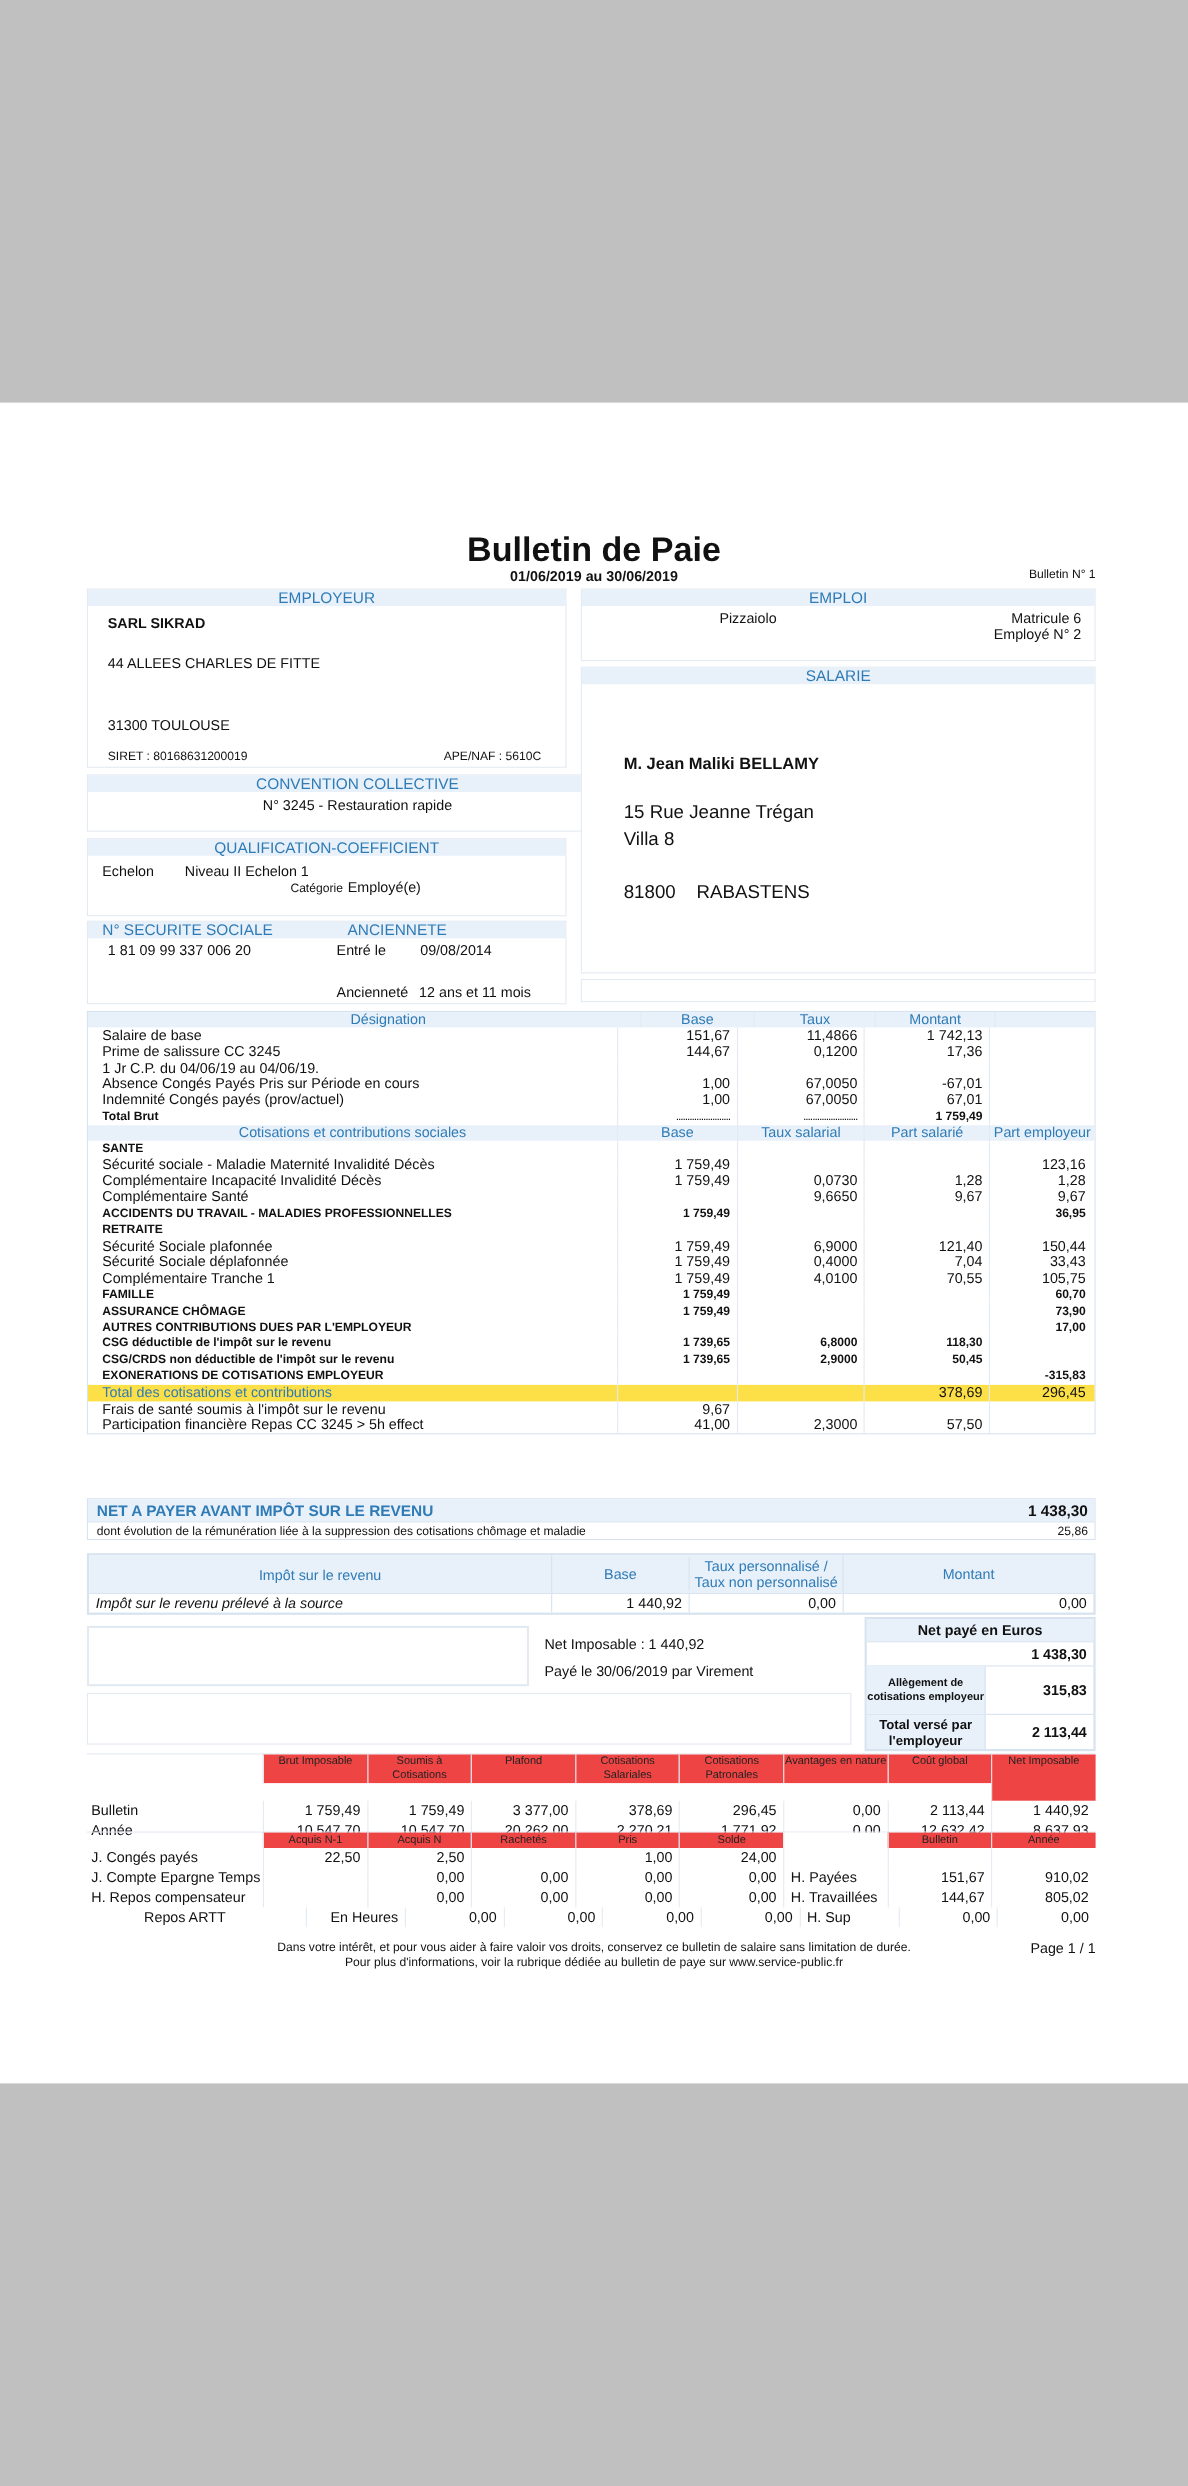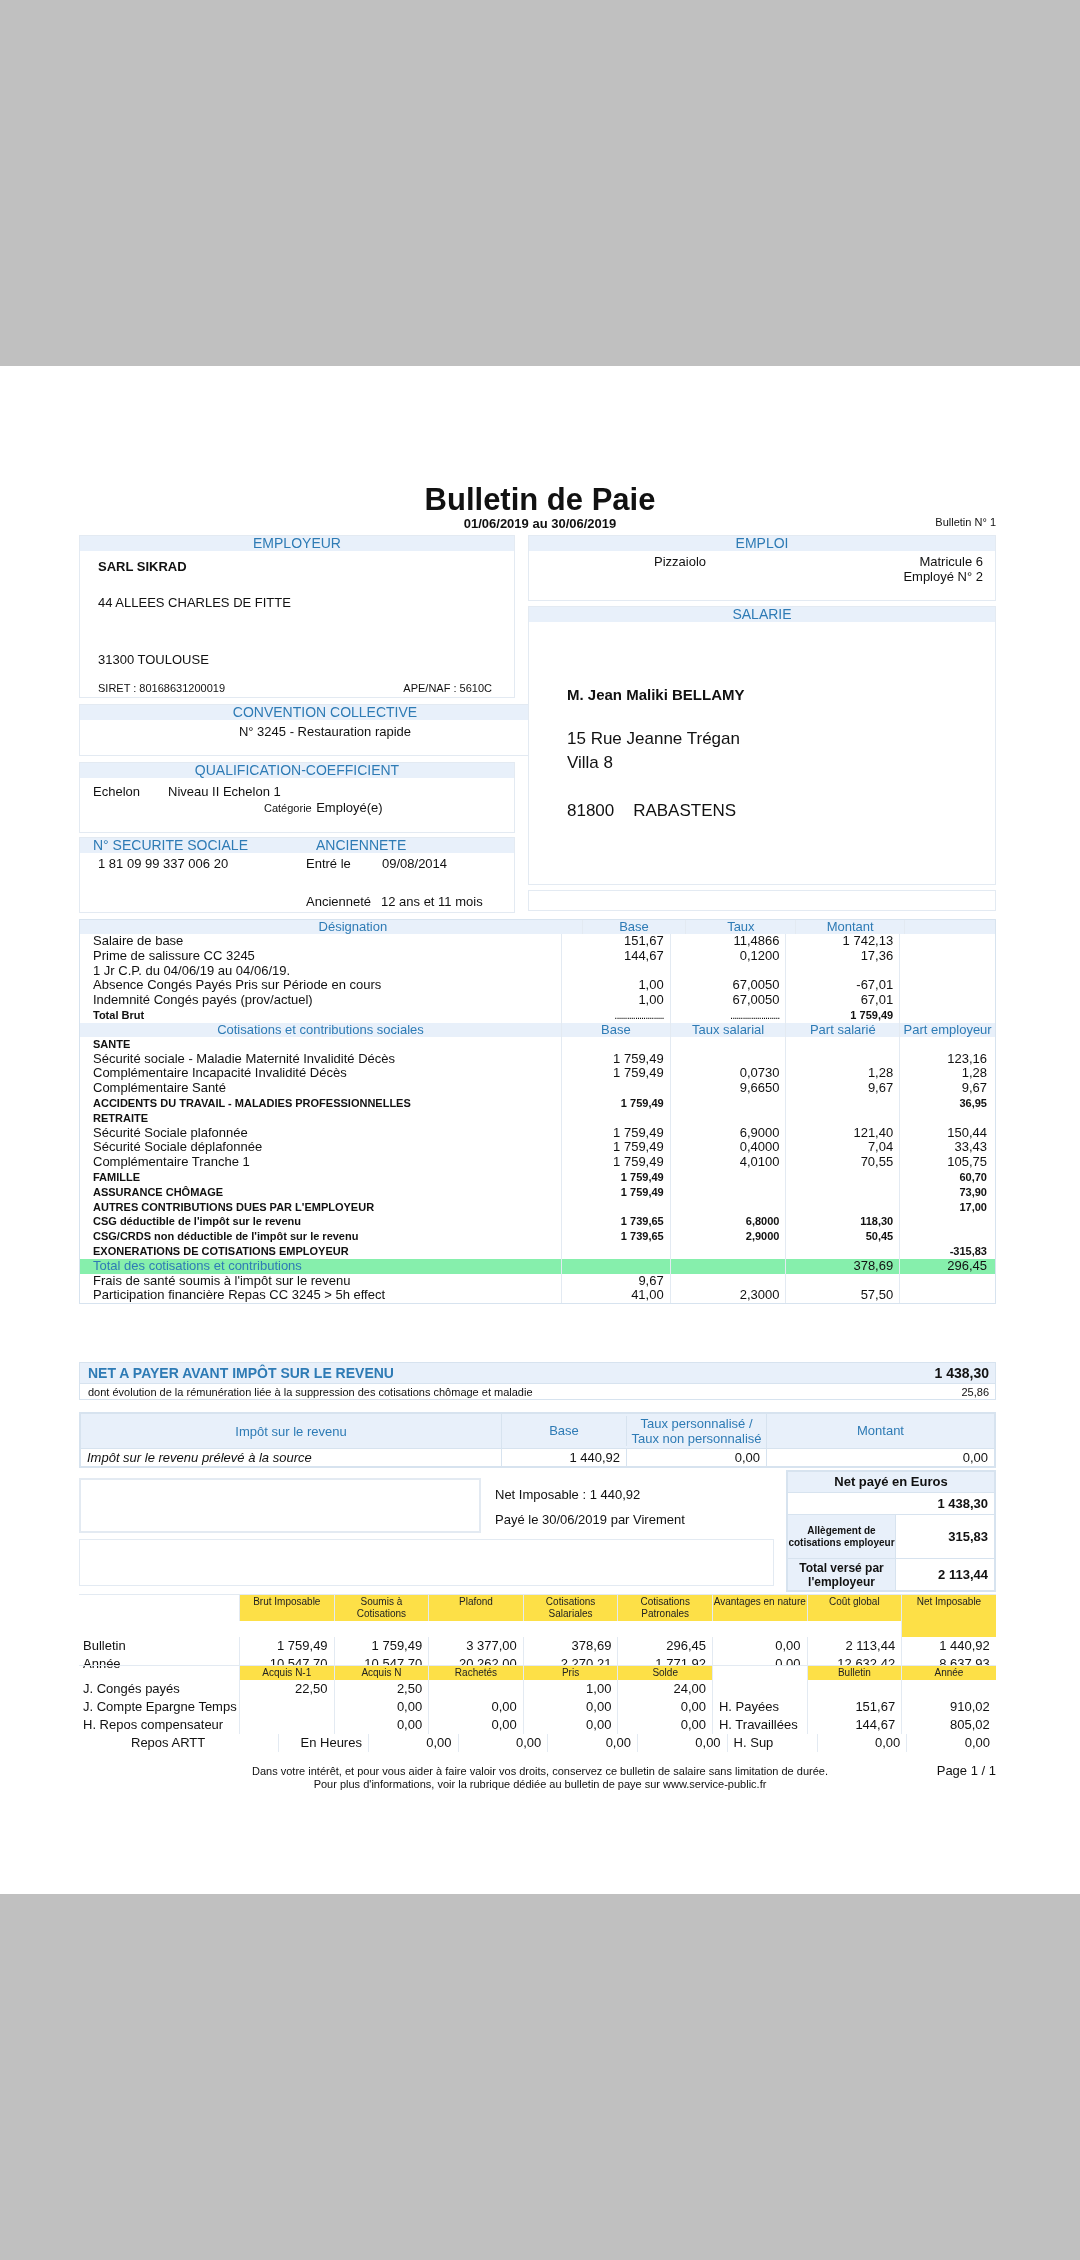--- a/index.html
+++ b/index.html
@@ -13,21 +13,21 @@
   .hdr { background: #e8f0fa; color: #2e7bb5; text-align: center; font-size: 14px; height: 15px; line-height: 15px; }
   .t13 { font-size: 13px; }
   .t11 { font-size: 11px; }
   .bold { font-weight: bold; }
   .right { text-align: right; }
   
   .maintable { position: absolute; left: 79px; top: 553px; width: 917px; border: 1px solid #d7e3ef; }
   .mt-hdr { display: flex; background: #e8f0fa; color: #2e7bb5; font-size: 13px; height: 14px; line-height: 14px; }
   .mt-row { display: flex; font-size: 13px; height: 14.8px; line-height: 14.8px; }
   .mt-row.sec { font-size: 11px; font-weight: bold; }
-  .mt-row.totalcot { background: #86efac; color: #2e7bb5; }
+  .mt-row.totalcot { background: #fde047; color: #2e7bb5; }
   .mt-row.totalcot .num { color: #111; }
   .c-des { width: 483px; padding-left: 13px; border-right: 1px solid #e3eaf2; white-space: nowrap; overflow: hidden; }
   .c-base { width: 109px; text-align: right; padding-right: 6px; border-right: 1px solid #e3eaf2; }
   .c-taux { width: 116px; text-align: right; padding-right: 6px; border-right: 1px solid #e3eaf2; }
   .c-mont { width: 114px; text-align: right; padding-right: 6px; border-right: 1px solid #e3eaf2; }
   .c-emp { width: 95px; text-align: right; padding-right: 8px; }
   .mt-hdr > div { text-align: center; padding: 0; }
   .dots { letter-spacing: -1px; }
   
   .netbox { position: absolute; left: 79px; top: 996px; width: 917px; border: 1px solid #d7e3ef; }
@@ -48,21 +48,21 @@
   .np-h { background: #e8f0fa; text-align: center; font-size: 13px; font-weight: bold; height: 20px; line-height: 20px; }
   .np-v { text-align: right; font-size: 13px; font-weight: bold; height: 22px; line-height: 22px; padding-right: 6px; border-top: 1px solid #d7e3ef; }
   .np-row { display: flex; border-top: 1px solid #d7e3ef; }
   .np-l { width: 108px; background: #e8f0fa; text-align: center; font-weight: bold; display: flex; align-items: center; justify-content: center; border-right: 1px solid #d7e3ef; }
   .np-r { flex: 1; text-align: right; font-weight: bold; font-size: 13px; padding-right: 6px; display: flex; align-items: center; justify-content: flex-end; }
   
   .cumul { position: absolute; left: 79px; width: 917px; font-size: 13px; }
   .cu-row { display: flex; }
   .cu-lbl { width: 160px; padding-left: 4px; }
   .cu-c { width: 94.6px; text-align: right; padding-right: 6px; border-left: 1px solid #e3eaf2; }
-  .cu-hdr .cu-c { background: #fde047; text-align: center; font-size: 10px; line-height: 12px; padding: 1px 0; color: #222; }
+  .cu-hdr .cu-c { background: #ef4444; text-align: center; font-size: 10px; line-height: 12px; padding: 1px 0; color: #222; }
   .footer { left: 0; width: 1080px; top: 1399px; text-align: center; font-size: 11px; line-height: 13px; }
   .pageno { right: 84px; top: 1397px; font-size: 13px; }
 </style>
 </head>
 <body>
 
 <div class="page">
   <div class="abs title">Bulletin de Paie</div>
   <div class="abs period">01/06/2019 au 30/06/2019</div>
   <div class="abs bulno t11">Bulletin N° 1</div>

